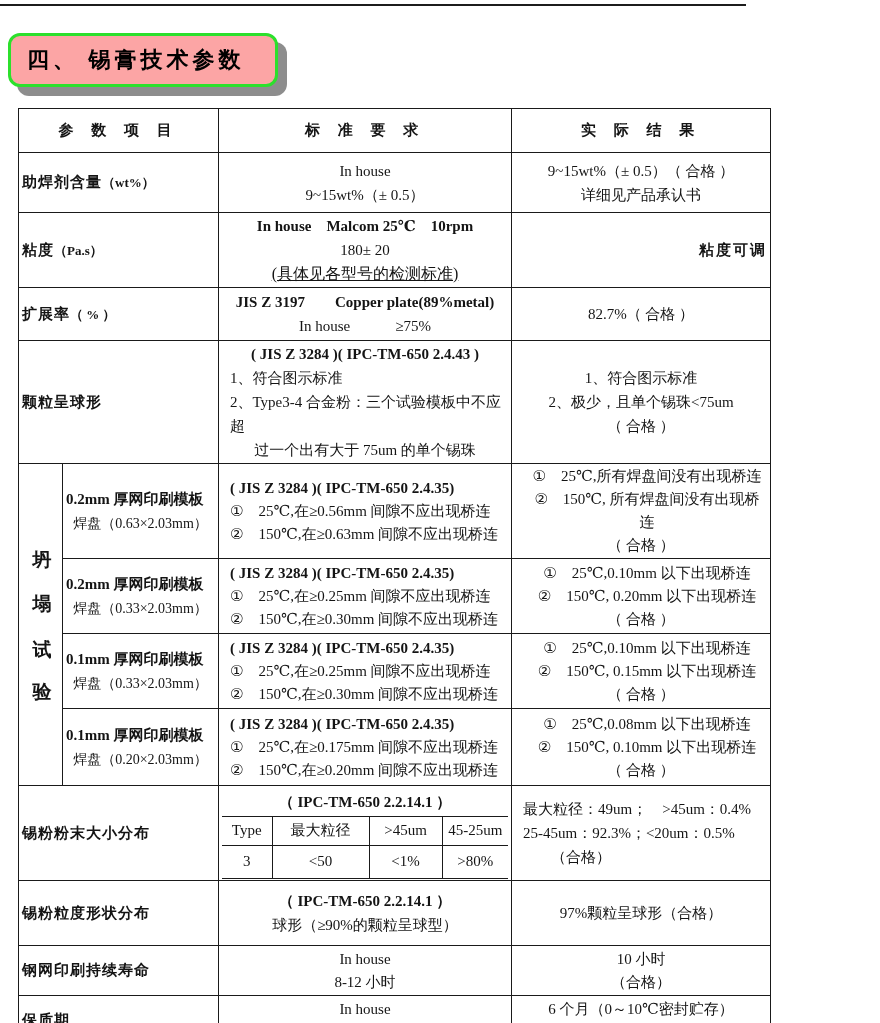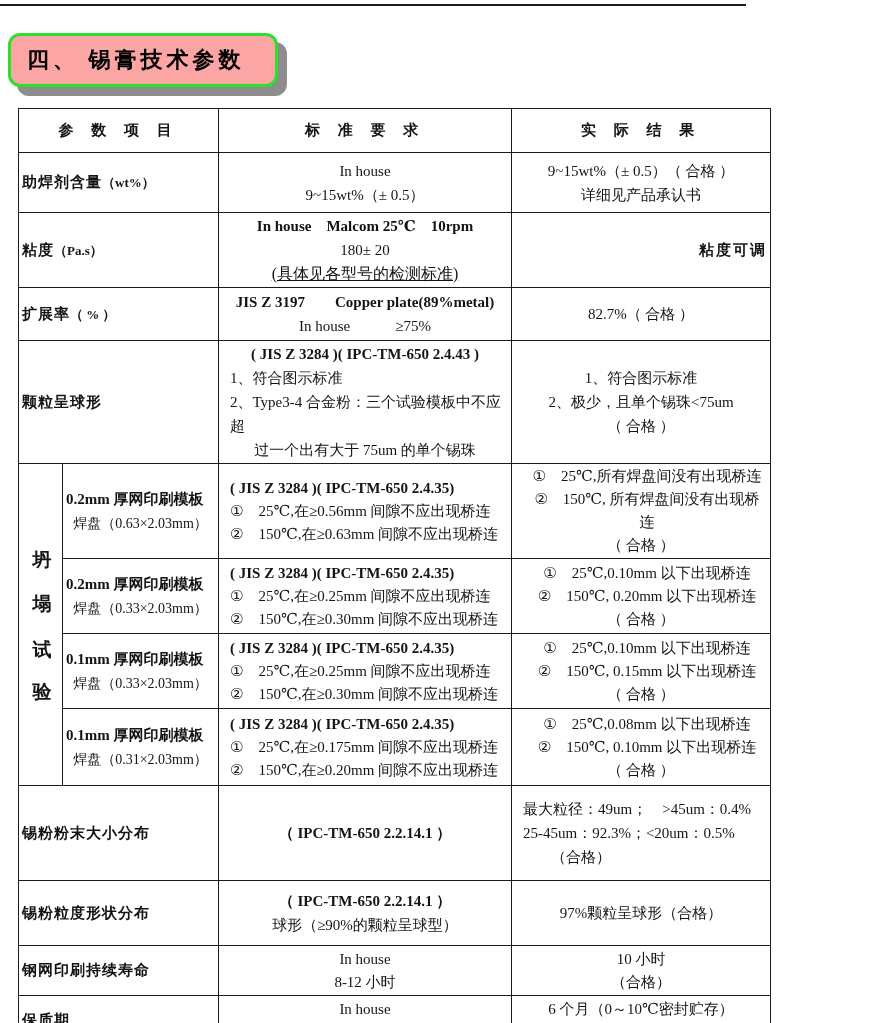--- a/index.html
+++ b/index.html
@@ -196,38 +196,60 @@
     <td>
       <span class="line-sm left">①　25℃,0.10mm 以下出现桥连</span>
       <span class="line-sm left">②　150℃, 0.15mm 以下出现桥连</span>
       <span class="line-sm cell-c">（ 合格 ）</span>
     </td>
   </tr>
 
   <tr class="r-slump4">
     <td class="pad-cell">
       <span class="l1">0.1mm 厚网印刷模板</span>
-      <span class="l2">焊盘（0.31×2.03mm）</span>
+      <span class="l2">焊盘（0.20×2.03mm）</span>
     </td>
     <td>
       <span class="line-sm b left8">( JIS Z 3284 )( IPC-TM-650 2.4.35)</span>
       <span class="line-sm left8">①　25℃,在≥0.175mm 间隙不应出现桥连</span>
       <span class="line-sm left8">②　150℃,在≥0.20mm 间隙不应出现桥连</span>
     </td>
     <td>
       <span class="line-sm left">①　25℃,0.08mm 以下出现桥连</span>
       <span class="line-sm left">②　150℃, 0.10mm 以下出现桥连</span>
       <span class="line-sm cell-c">（ 合格 ）</span>
     </td>
   </tr>
 
   <tr class="r-psize">
     <td colspan="2" class="param">锡粉粉末大小分布</td>
     <td class="nested">
       <div class="inner-ref">（ IPC-TM-650 2.2.14.1 ）</div>
+      <table class="inner-table">
+        <colgroup>
+              <col style="width:50px">
+              <col style="width:97px">
+              <col style="width:73px">
+              <col>
+            </colgroup>
+        <tbody>
+              <tr class="ih">
+          <td>Type</td>
+          <td>最大粒径</td>
+          <td>&gt;45um</td>
+          <td>45-25um</td>
+        </tr>
+        <tr class="iv">
+          <td>3</td>
+          <td>&lt;50</td>
+          <td>&lt;1%</td>
+          <td>&gt;80%</td>
+        </tr>
+      </tbody>
+          </table>
     </td>
     <td>
       <span class="line left8">最大粒径：49um；　&gt;45um：0.4%</span>
       <span class="line left8">25-45um：92.3%；&lt;20um：0.5%</span>
       <span class="line indent">（合格）</span>
     </td>
   </tr>
 
   <tr class="r-pshape">
     <td colspan="2" class="param">锡粉粒度形状分布</td>

